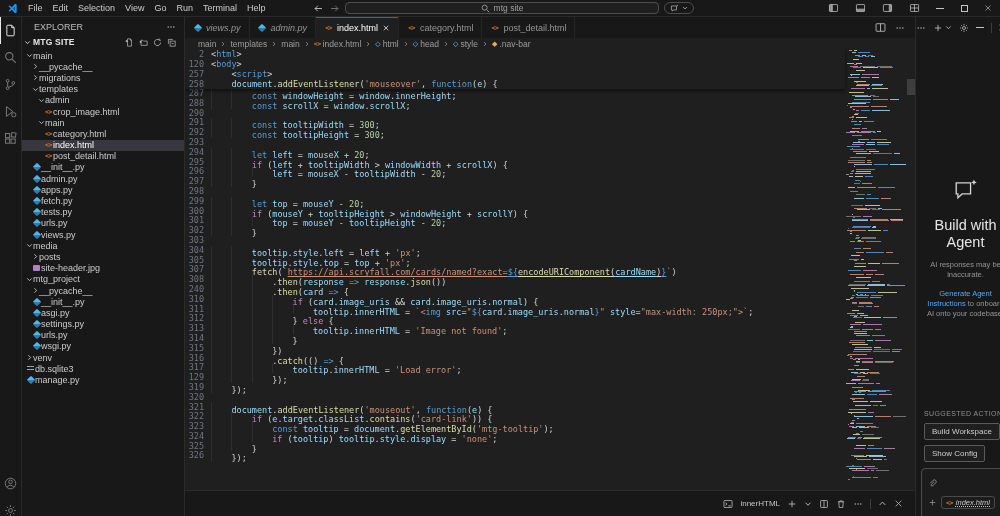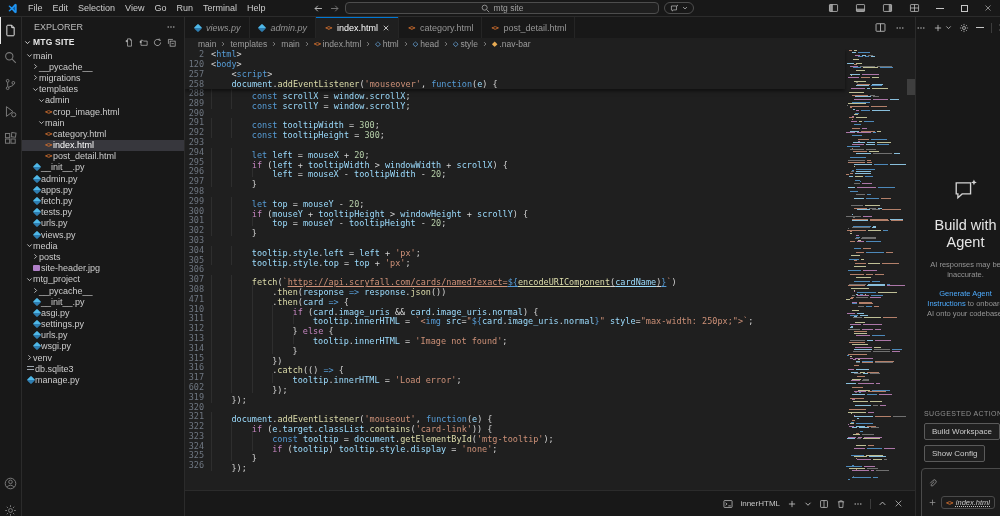--- a/index.html
+++ b/index.html
@@ -651,51 +651,50 @@
         </span>
       </div>
     <div class="codewrap">
       <div class="sticky" id="sticky">
           <div class="cl"><span class="ln">2</span><span class="lc"><span class="tk-p">&lt;</span><span class="tk-t">html</span><span class="tk-p">&gt;</span></span></div>
           <div class="cl"><span class="ln">120</span><span class="lc"><span class="tk-p">&lt;</span><span class="tk-t">body</span><span class="tk-p">&gt;</span></span></div>
           <div class="cl"><span class="ln">257</span><span class="lc"><span>    </span><span class="tk-p">&lt;</span><span class="tk-t">script</span><span class="tk-p">&gt;</span></span></div>
           <div class="cl"><span class="ln">258</span><span class="lc"><span>    </span><span class="tk-v">document</span><span class="tk-p">.</span><span class="tk-f">addEventListener</span><span class="tk-p">(</span><span class="tk-s">'mouseover'</span><span class="tk-p">, </span><span class="tk-k">function</span><span class="tk-p">(</span><span class="tk-v">e</span><span class="tk-p">) {</span></span></div>
         </div>
       <div class="code" id="code">
+          <div class="cl"><span class="ln">287</span><span class="lc"><span class="g"></span><span class="g"></span><span class="tk-k">const </span><span class="tk-v">windowHeight </span><span class="tk-o">= </span><span class="tk-v">window</span><span class="tk-p">.</span><span class="tk-v">innerHeight</span><span class="tk-p">;</span></span></div>
           <div class="cl"><span class="ln">288</span><span class="lc"><span class="g"></span><span class="g"></span><span class="tk-k">const </span><span class="tk-v">scrollX </span><span class="tk-o">= </span><span class="tk-v">window</span><span class="tk-p">.</span><span class="tk-v">scrollX</span><span class="tk-p">;</span></span></div>
-          <div class="cl"><span class="ln">289</span><span class="lc"><span class="g"></span><span class="g"></span><span class="tk-k">const </span><span class="tk-v">scrollY </span><span class="tk-o">= </span><span class="tk-v">window</span><span class="tk-p">.</span><span class="tk-v">scrollY</span><span class="tk-p">;</span></span></div>
           <div class="cl"><span class="ln">290</span><span class="lc"></span></div>
           <div class="cl"><span class="ln">291</span><span class="lc"><span class="g"></span><span class="g"></span><span class="tk-k">const </span><span class="tk-v">tooltipWidth </span><span class="tk-o">= </span><span class="tk-n">300</span><span class="tk-p">;</span></span></div>
           <div class="cl"><span class="ln">292</span><span class="lc"><span class="g"></span><span class="g"></span><span class="tk-k">const </span><span class="tk-v">tooltipHeight </span><span class="tk-o">= </span><span class="tk-n">300</span><span class="tk-p">;</span></span></div>
           <div class="cl"><span class="ln">293</span><span class="lc"></span></div>
           <div class="cl"><span class="ln">294</span><span class="lc"><span class="g"></span><span class="g"></span><span class="tk-k">let </span><span class="tk-v">left </span><span class="tk-o">= </span><span class="tk-v">mouseX </span><span class="tk-o">+ </span><span class="tk-n">20</span><span class="tk-p">;</span></span></div>
           <div class="cl"><span class="ln">295</span><span class="lc"><span class="g"></span><span class="g"></span><span class="tk-c">if </span><span class="tk-p">(</span><span class="tk-v">left </span><span class="tk-o">+ </span><span class="tk-v">tooltipWidth </span><span class="tk-o">&gt; </span><span class="tk-v">windowWidth </span><span class="tk-o">+ </span><span class="tk-v">scrollX</span><span class="tk-p">) {</span></span></div>
           <div class="cl"><span class="ln">296</span><span class="lc"><span class="g"></span><span class="g"></span><span class="g"></span><span class="tk-v">left </span><span class="tk-o">= </span><span class="tk-v">mouseX </span><span class="tk-o">- </span><span class="tk-v">tooltipWidth </span><span class="tk-o">- </span><span class="tk-n">20</span><span class="tk-p">;</span></span></div>
           <div class="cl"><span class="ln">297</span><span class="lc"><span class="g"></span><span class="g"></span><span class="tk-p">}</span></span></div>
           <div class="cl"><span class="ln">298</span><span class="lc"></span></div>
           <div class="cl"><span class="ln">299</span><span class="lc"><span class="g"></span><span class="g"></span><span class="tk-k">let </span><span class="tk-v">top </span><span class="tk-o">= </span><span class="tk-v">mouseY </span><span class="tk-o">- </span><span class="tk-n">20</span><span class="tk-p">;</span></span></div>
           <div class="cl"><span class="ln">300</span><span class="lc"><span class="g"></span><span class="g"></span><span class="tk-c">if </span><span class="tk-p">(</span><span class="tk-v">mouseY </span><span class="tk-o">+ </span><span class="tk-v">tooltipHeight </span><span class="tk-o">&gt; </span><span class="tk-v">windowHeight </span><span class="tk-o">+ </span><span class="tk-v">scrollY</span><span class="tk-p">) {</span></span></div>
           <div class="cl"><span class="ln">301</span><span class="lc"><span class="g"></span><span class="g"></span><span class="g"></span><span class="tk-v">top </span><span class="tk-o">= </span><span class="tk-v">mouseY </span><span class="tk-o">- </span><span class="tk-v">tooltipHeight </span><span class="tk-o">- </span><span class="tk-n">20</span><span class="tk-p">;</span></span></div>
           <div class="cl"><span class="ln">302</span><span class="lc"><span class="g"></span><span class="g"></span><span class="tk-p">}</span></span></div>
           <div class="cl"><span class="ln">303</span><span class="lc"></span></div>
           <div class="cl"><span class="ln">304</span><span class="lc"><span class="g"></span><span class="g"></span><span class="tk-v">tooltip</span><span class="tk-p">.</span><span class="tk-v">style</span><span class="tk-p">.</span><span class="tk-v">left </span><span class="tk-o">= </span><span class="tk-v">left </span><span class="tk-o">+ </span><span class="tk-s">'px'</span><span class="tk-p">;</span></span></div>
           <div class="cl"><span class="ln">305</span><span class="lc"><span class="g"></span><span class="g"></span><span class="tk-v">tooltip</span><span class="tk-p">.</span><span class="tk-v">style</span><span class="tk-p">.</span><span class="tk-v">top </span><span class="tk-o">= </span><span class="tk-v">top </span><span class="tk-o">+ </span><span class="tk-s">'px'</span><span class="tk-p">;</span></span></div>
-          <div class="cl"><span class="ln">306</span><span class="lc"></span></div>
           <div class="cl"><span class="ln">307</span><span class="lc"><span class="g"></span><span class="g"></span><span class="tk-f">fetch</span><span class="tk-p">(</span><span class="tk-s">`</span><span class="tk-s tk-u">https://api.scryfall.com/cards/named?exact=</span><span class="tk-k tk-u">${</span><span class="tk-f tk-u">encodeURIComponent</span><span class="tk-p tk-u">(</span><span class="tk-v tk-u">cardName</span><span class="tk-p tk-u">)</span><span class="tk-k tk-u">}</span><span class="tk-s">`</span><span class="tk-p">)</span></span></div>
           <div class="cl"><span class="ln">308</span><span class="lc"><span class="g"></span><span class="g"></span><span class="g"></span><span class="tk-p">.</span><span class="tk-f">then</span><span class="tk-p">(</span><span class="tk-v">response </span><span class="tk-k">=&gt; </span><span class="tk-v">response</span><span class="tk-p">.</span><span class="tk-f">json</span><span class="tk-p">())</span></span></div>
-          <div class="cl"><span class="ln">471</span><span class="lc"><span class="g"></span><span class="g"></span><span class="g"></span><span class="tk-p">.</span><span class="tk-f">then</span><span class="tk-p">(</span><span class="tk-v">card </span><span class="tk-k">=&gt; </span><span class="tk-p">{</span></span></div>
+          <div class="cl"><span class="ln">240</span><span class="lc"><span class="g"></span><span class="g"></span><span class="g"></span><span class="tk-p">.</span><span class="tk-f">then</span><span class="tk-p">(</span><span class="tk-v">card </span><span class="tk-k">=&gt; </span><span class="tk-p">{</span></span></div>
           <div class="cl"><span class="ln">310</span><span class="lc"><span class="g"></span><span class="g"></span><span class="g"></span><span class="g"></span><span class="tk-c">if </span><span class="tk-p">(</span><span class="tk-v">card</span><span class="tk-p">.</span><span class="tk-v">image_uris </span><span class="tk-o">&amp;&amp; </span><span class="tk-v">card</span><span class="tk-p">.</span><span class="tk-v">image_uris</span><span class="tk-p">.</span><span class="tk-v">normal</span><span class="tk-p">) {</span></span></div>
           <div class="cl"><span class="ln">311</span><span class="lc"><span class="g"></span><span class="g"></span><span class="g"></span><span class="g"></span><span class="g"></span><span class="tk-v">tooltip</span><span class="tk-p">.</span><span class="tk-v">innerHTML </span><span class="tk-o">= </span><span class="tk-s">`&lt;</span><span class="tk-t">img </span><span class="tk-a">src</span><span class="tk-o">=</span><span class="tk-s">"</span><span class="tk-k">${</span><span class="tk-v">card</span><span class="tk-p">.</span><span class="tk-v">image_uris</span><span class="tk-p">.</span><span class="tk-v">normal</span><span class="tk-k">}</span><span class="tk-s">" </span><span class="tk-a">style</span><span class="tk-o">=</span><span class="tk-s">"max-width: 250px;"&gt;`</span><span class="tk-p">;</span></span></div>
           <div class="cl"><span class="ln">312</span><span class="lc"><span class="g"></span><span class="g"></span><span class="g"></span><span class="g"></span><span class="tk-p">} </span><span class="tk-c">else </span><span class="tk-p">{</span></span></div>
           <div class="cl"><span class="ln">313</span><span class="lc"><span class="g"></span><span class="g"></span><span class="g"></span><span class="g"></span><span class="g"></span><span class="tk-v">tooltip</span><span class="tk-p">.</span><span class="tk-v">innerHTML </span><span class="tk-o">= </span><span class="tk-s">'Image not found'</span><span class="tk-p">;</span></span></div>
           <div class="cl"><span class="ln">314</span><span class="lc"><span class="g"></span><span class="g"></span><span class="g"></span><span class="g"></span><span class="tk-p">}</span></span></div>
           <div class="cl"><span class="ln">315</span><span class="lc"><span class="g"></span><span class="g"></span><span class="g"></span><span class="tk-p">})</span></span></div>
           <div class="cl"><span class="ln">316</span><span class="lc"><span class="g"></span><span class="g"></span><span class="g"></span><span class="tk-p">.</span><span class="tk-f">catch</span><span class="tk-p">(() </span><span class="tk-k">=&gt; </span><span class="tk-p">{</span></span></div>
           <div class="cl"><span class="ln">317</span><span class="lc"><span class="g"></span><span class="g"></span><span class="g"></span><span class="g"></span><span class="tk-v">tooltip</span><span class="tk-p">.</span><span class="tk-v">innerHTML </span><span class="tk-o">= </span><span class="tk-s">'Load error'</span><span class="tk-p">;</span></span></div>
-          <div class="cl"><span class="ln">602</span><span class="lc"><span class="g"></span><span class="g"></span><span class="g"></span><span class="tk-p">});</span></span></div>
+          <div class="cl"><span class="ln">129</span><span class="lc"><span class="g"></span><span class="g"></span><span class="g"></span><span class="tk-p">});</span></span></div>
           <div class="cl"><span class="ln">319</span><span class="lc"><span class="g"></span><span class="tk-p">});</span></span></div>
           <div class="cl"><span class="ln">320</span><span class="lc"></span></div>
           <div class="cl"><span class="ln">321</span><span class="lc"><span class="g"></span><span class="tk-v">document</span><span class="tk-p">.</span><span class="tk-f">addEventListener</span><span class="tk-p">(</span><span class="tk-s">'mouseout'</span><span class="tk-p">, </span><span class="tk-k">function</span><span class="tk-p">(</span><span class="tk-v">e</span><span class="tk-p">) {</span></span></div>
           <div class="cl"><span class="ln">322</span><span class="lc"><span class="g"></span><span class="g"></span><span class="tk-c">if </span><span class="tk-p">(</span><span class="tk-v">e</span><span class="tk-p">.</span><span class="tk-v">target</span><span class="tk-p">.</span><span class="tk-v">classList</span><span class="tk-p">.</span><span class="tk-f">contains</span><span class="tk-p">(</span><span class="tk-s">'card-link'</span><span class="tk-p">)) {</span></span></div>
           <div class="cl"><span class="ln">323</span><span class="lc"><span class="g"></span><span class="g"></span><span class="g"></span><span class="tk-k">const </span><span class="tk-v">tooltip </span><span class="tk-o">= </span><span class="tk-v">document</span><span class="tk-p">.</span><span class="tk-f">getElementById</span><span class="tk-p">(</span><span class="tk-s">'mtg-tooltip'</span><span class="tk-p">);</span></span></div>
           <div class="cl"><span class="ln">324</span><span class="lc"><span class="g"></span><span class="g"></span><span class="g"></span><span class="tk-c">if </span><span class="tk-p">(</span><span class="tk-v">tooltip</span><span class="tk-p">) </span><span class="tk-v">tooltip</span><span class="tk-p">.</span><span class="tk-v">style</span><span class="tk-p">.</span><span class="tk-v">display </span><span class="tk-o">= </span><span class="tk-s">'none'</span><span class="tk-p">;</span></span></div>
           <div class="cl"><span class="ln">325</span><span class="lc"><span class="g"></span><span class="g"></span><span class="tk-p">}</span></span></div>
           <div class="cl"><span class="ln">326</span><span class="lc"><span class="g"></span><span class="tk-p">});</span></span></div>
         </div>
       <div class="minimap" id="minimap">

